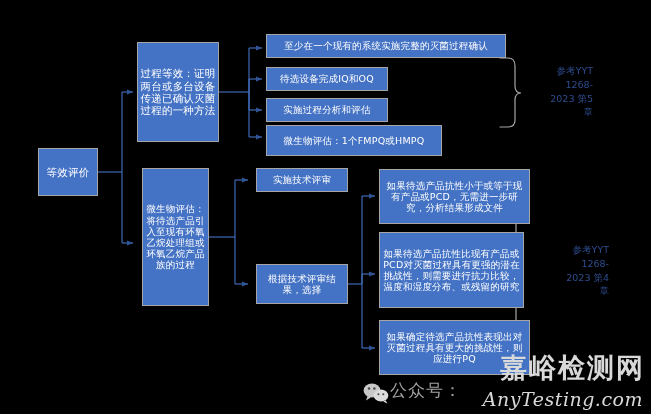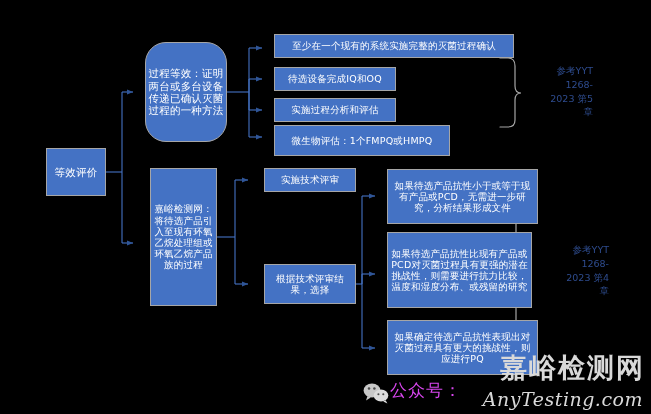--- a/index.html
+++ b/index.html
@@ -31,21 +31,20 @@
     color: #FFFFFF;
     display: flex;
     align-items: center;
     justify-content: center;
     text-align: center;
     line-height: 1.18;
     letter-spacing: 0.2px;
     padding: 1px 2px;
     z-index: 3;
     white-space: pre-line;
-    margin-left: 8px;
   }
   .node-root      { font-size: 10.5px; }
   .node-branch    { font-size: 10.5px; }
   .node-leaf-sm   { font-size: 9.5px; }
   .node-leaf-lg   { font-size: 9.5px; }
 
   .annot {
     position: absolute;
     color: #2E4C8F;
     font-size: 9.5px;
@@ -76,21 +75,21 @@
     font-size: 19px;
     font-style: italic;
     color: #D9D9D9;
     font-family: "DejaVu Serif", "Liberation Serif", serif;
     letter-spacing: 0.5px;
   }
   .wm-wechat-text {
     left: 390px;
     bottom: 12px;
     font-size: 17px;
-    color: #d946ef;
+    color: #a3a3a3;
     letter-spacing: 1px;
   }
   .wm-wechat-icon {
     left: 362px;
     bottom: 10px;
     width: 28px;
     height: 22px;
   }
 </style>
 </head>
@@ -147,23 +146,23 @@
       <path d="M500,58 L508,58 Q515,58 515,66 L515,86 Q515,93 521,93 Q515,93 515,100 L515,120 Q515,127 508,127 L500,127"></path>
     </g>
 
     <g stroke="#A6A6A6" stroke-width="1.2" fill="none" stroke-linecap="round">
       <path d="M497,190 L508,190 Q516,190 516,198 L516,265 Q516,273 523,273 Q516,273 516,281 L516,348 Q516,356 508,356 L497,356"></path>
     </g>
   </svg>
 
   <div class="node node-root" style="left:38px; top:148px; width:60px; height:48px;">等效评价</div>
 
-  <div class="node node-branch" style="left:137px; top:42px; width:82px; height:100px;border-radius:21px;">过程等效：证明两台或多台设备传递已确认灭菌过程的一种方法</div>
-
-  <div class="node node-branch" style="left:142px; top:168px; width:67px; height:138px; font-size:9.5px;">嘉峪检测网：将待选产品引入至现有环氧乙烷处理组或环氧乙烷产品族的过程</div>
+  <div class="node node-branch" style="left:137px; top:42px; width:82px; height:100px;">过程等效：证明两台或多台设备传递已确认灭菌过程的一种方法</div>
+
+  <div class="node node-branch" style="left:142px; top:168px; width:67px; height:138px; font-size:9.5px;">微生物评估：将待选产品引入至现有环氧乙烷处理组或环氧乙烷产品族的过程</div>
 
   <div class="node node-leaf-sm" style="left:266px; top:34px; width:240px; height:24px;">至少在一个现有的系统实施完整的灭菌过程确认</div>
 
   <div class="node node-leaf-sm" style="left:266px; top:67px; width:122px; height:24px;">待选设备完成IQ和OQ</div>
 
   <div class="node node-leaf-sm" style="left:266px; top:98px; width:122px; height:24px;">实施过程分析和评估</div>
 
   <div class="node node-leaf-sm" style="left:266px; top:125px; width:176px; height:31px;">微生物评估：1个FMPQ或HMPQ</div>
 
   <div class="node node-leaf-sm" style="left:256px; top:168px; width:92px; height:24px;text-align:right;">实施技术评审</div>

